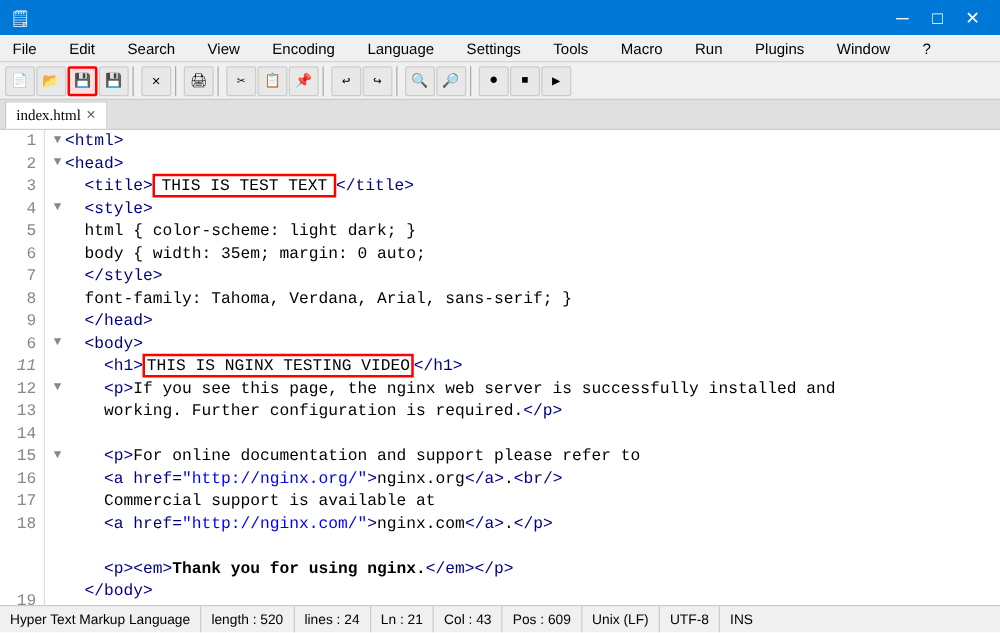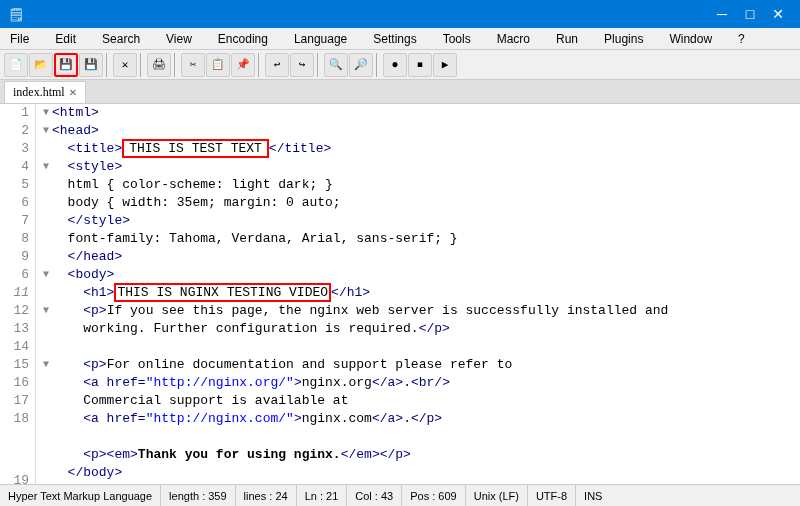--- a/index.html
+++ b/index.html
@@ -282,21 +282,21 @@
       <div class="code-line"><span class="fold-icon"></span><span class="code-content">    <span class="tag">&lt;p&gt;&lt;em&gt;</span><strong>Thank you for using nginx.</strong><span class="tag">&lt;/em&gt;&lt;/p&gt;</span></span></div>
       <div class="code-line"><span class="fold-icon"></span><span class="code-content">  <span class="tag">&lt;/body&gt;</span></span></div>
     </div>
 </div>
 
 <div id="status-bar">
   <div class="status-seg">
     <span>Hyper Text Markup Language</span>
   </div>
   <div class="status-seg">
-    <span>length : 359</span>
+    <span>length : 520</span>
   </div>
   <div class="status-seg">
     <span>lines : 24</span>
   </div>
   <div class="status-seg">
     <span>Ln : 21</span>
   </div>
   <div class="status-seg">
     <span>Col : 43</span>
   </div>

